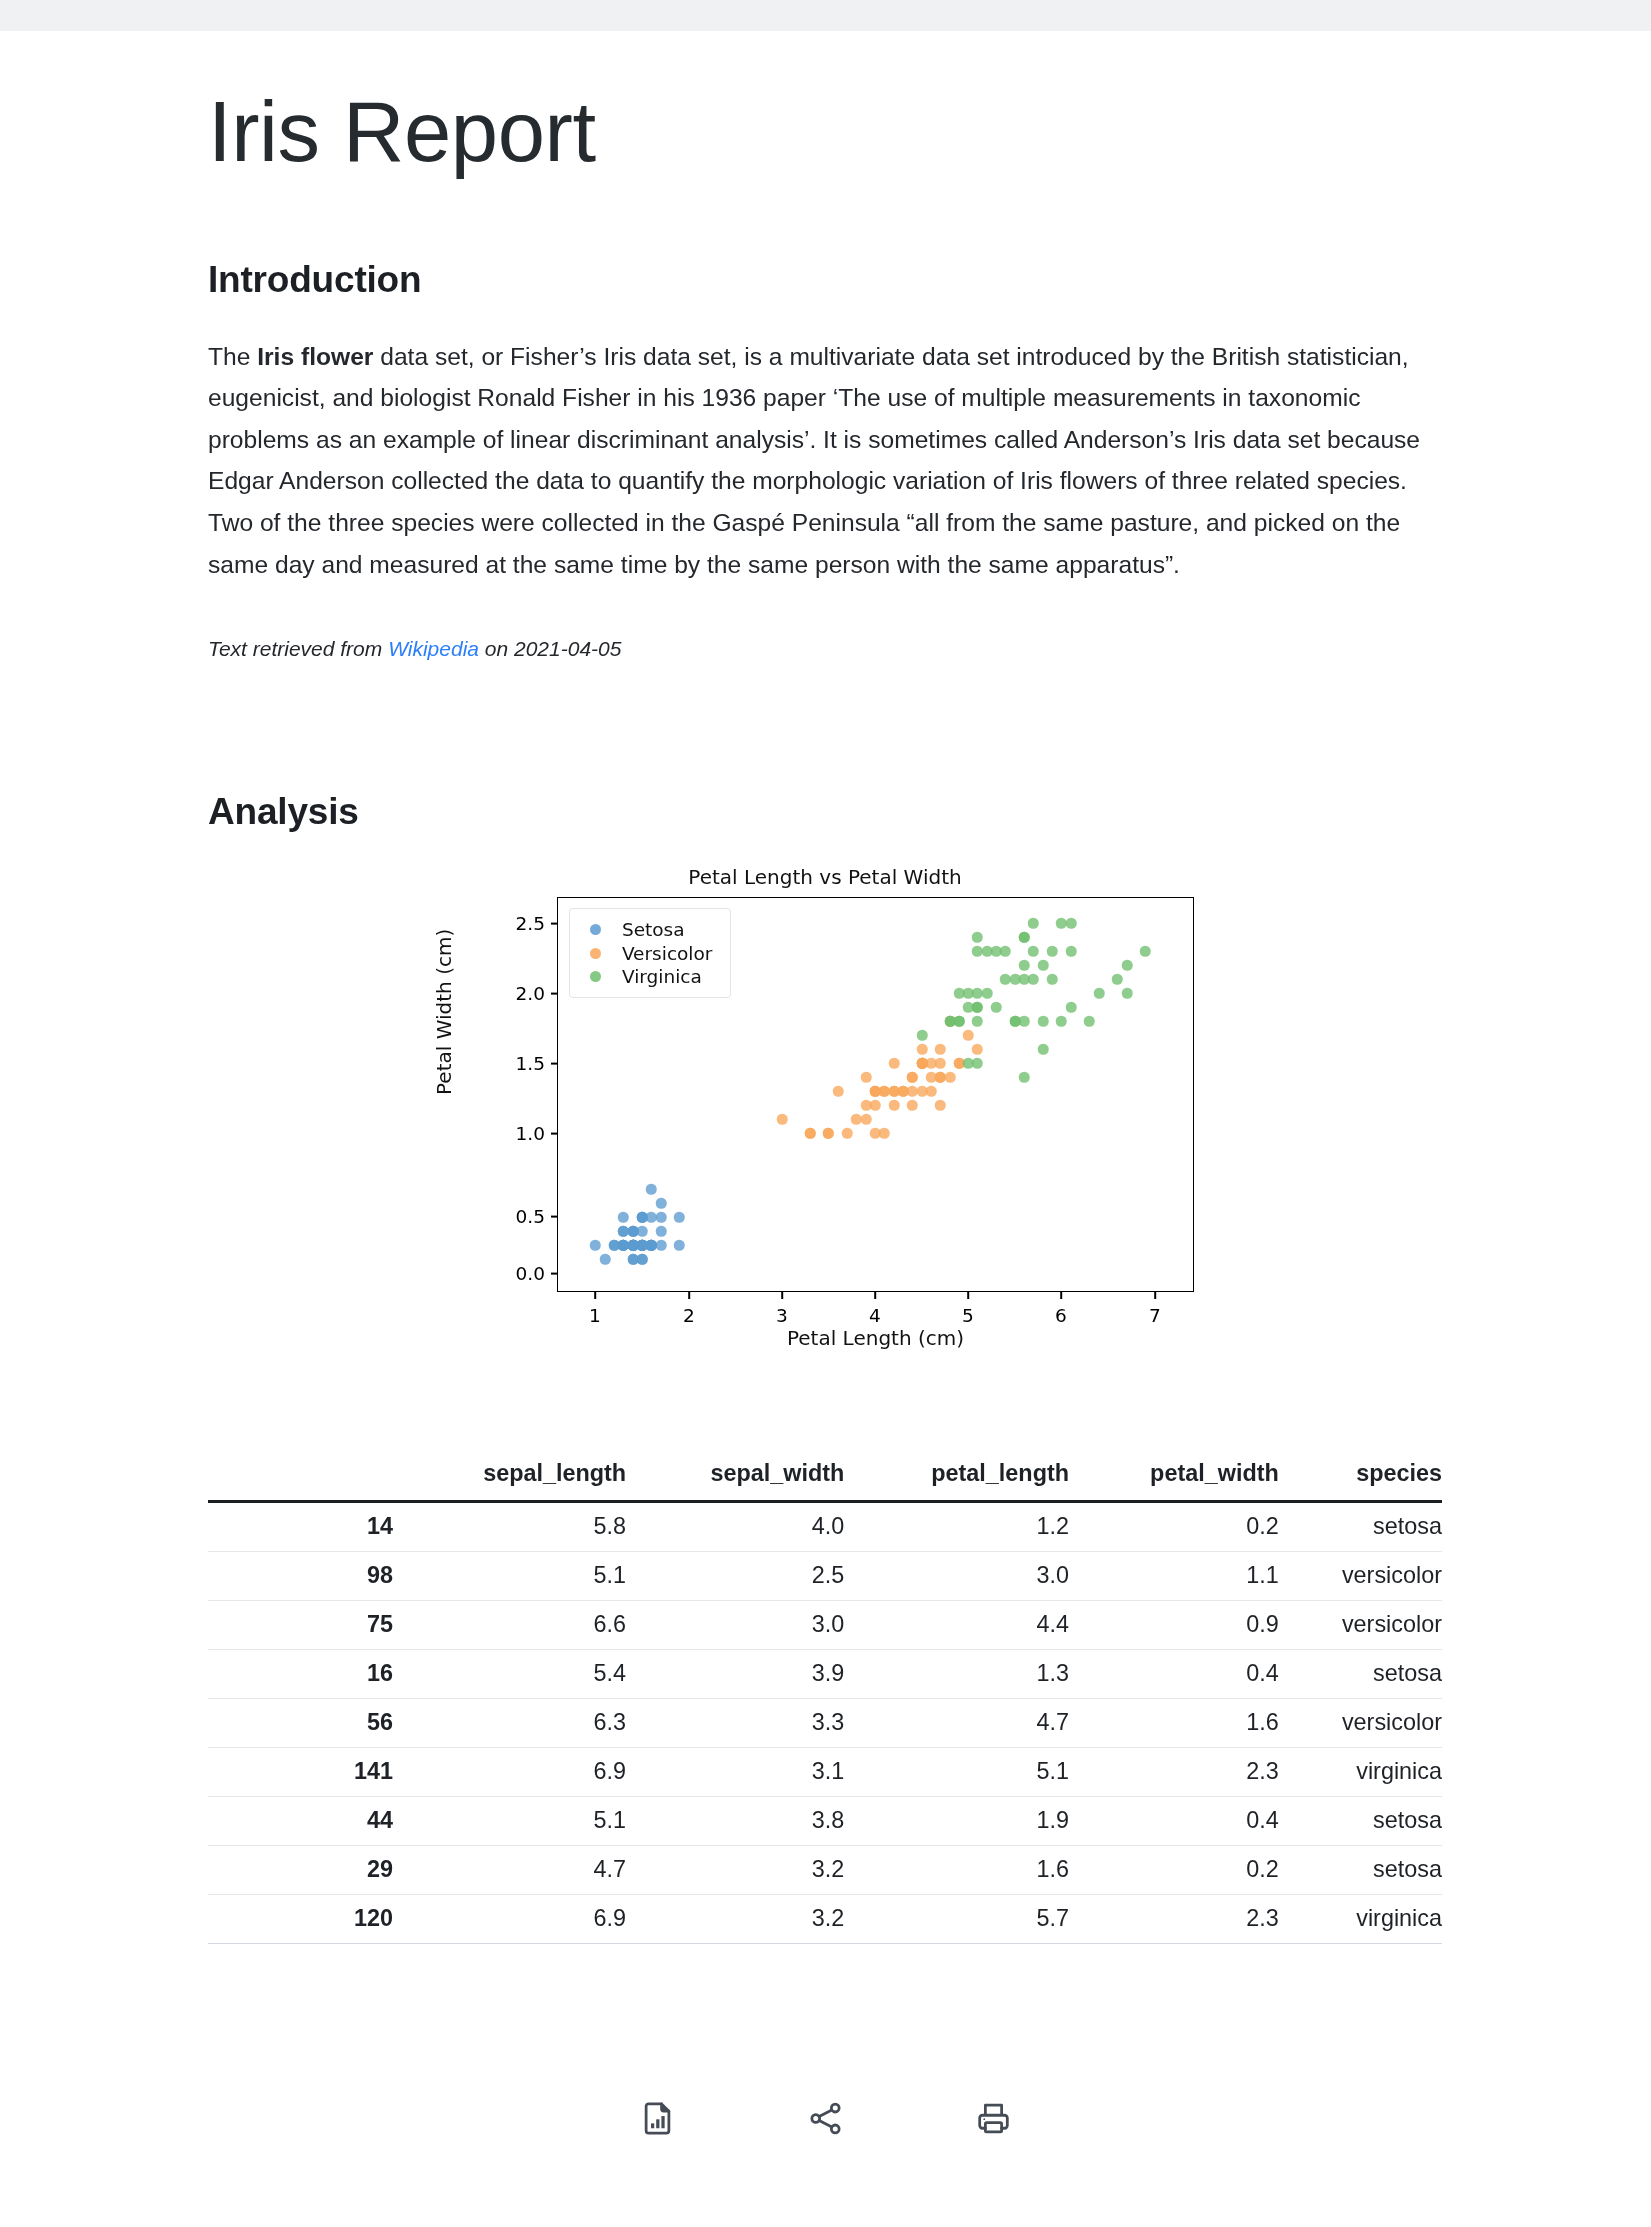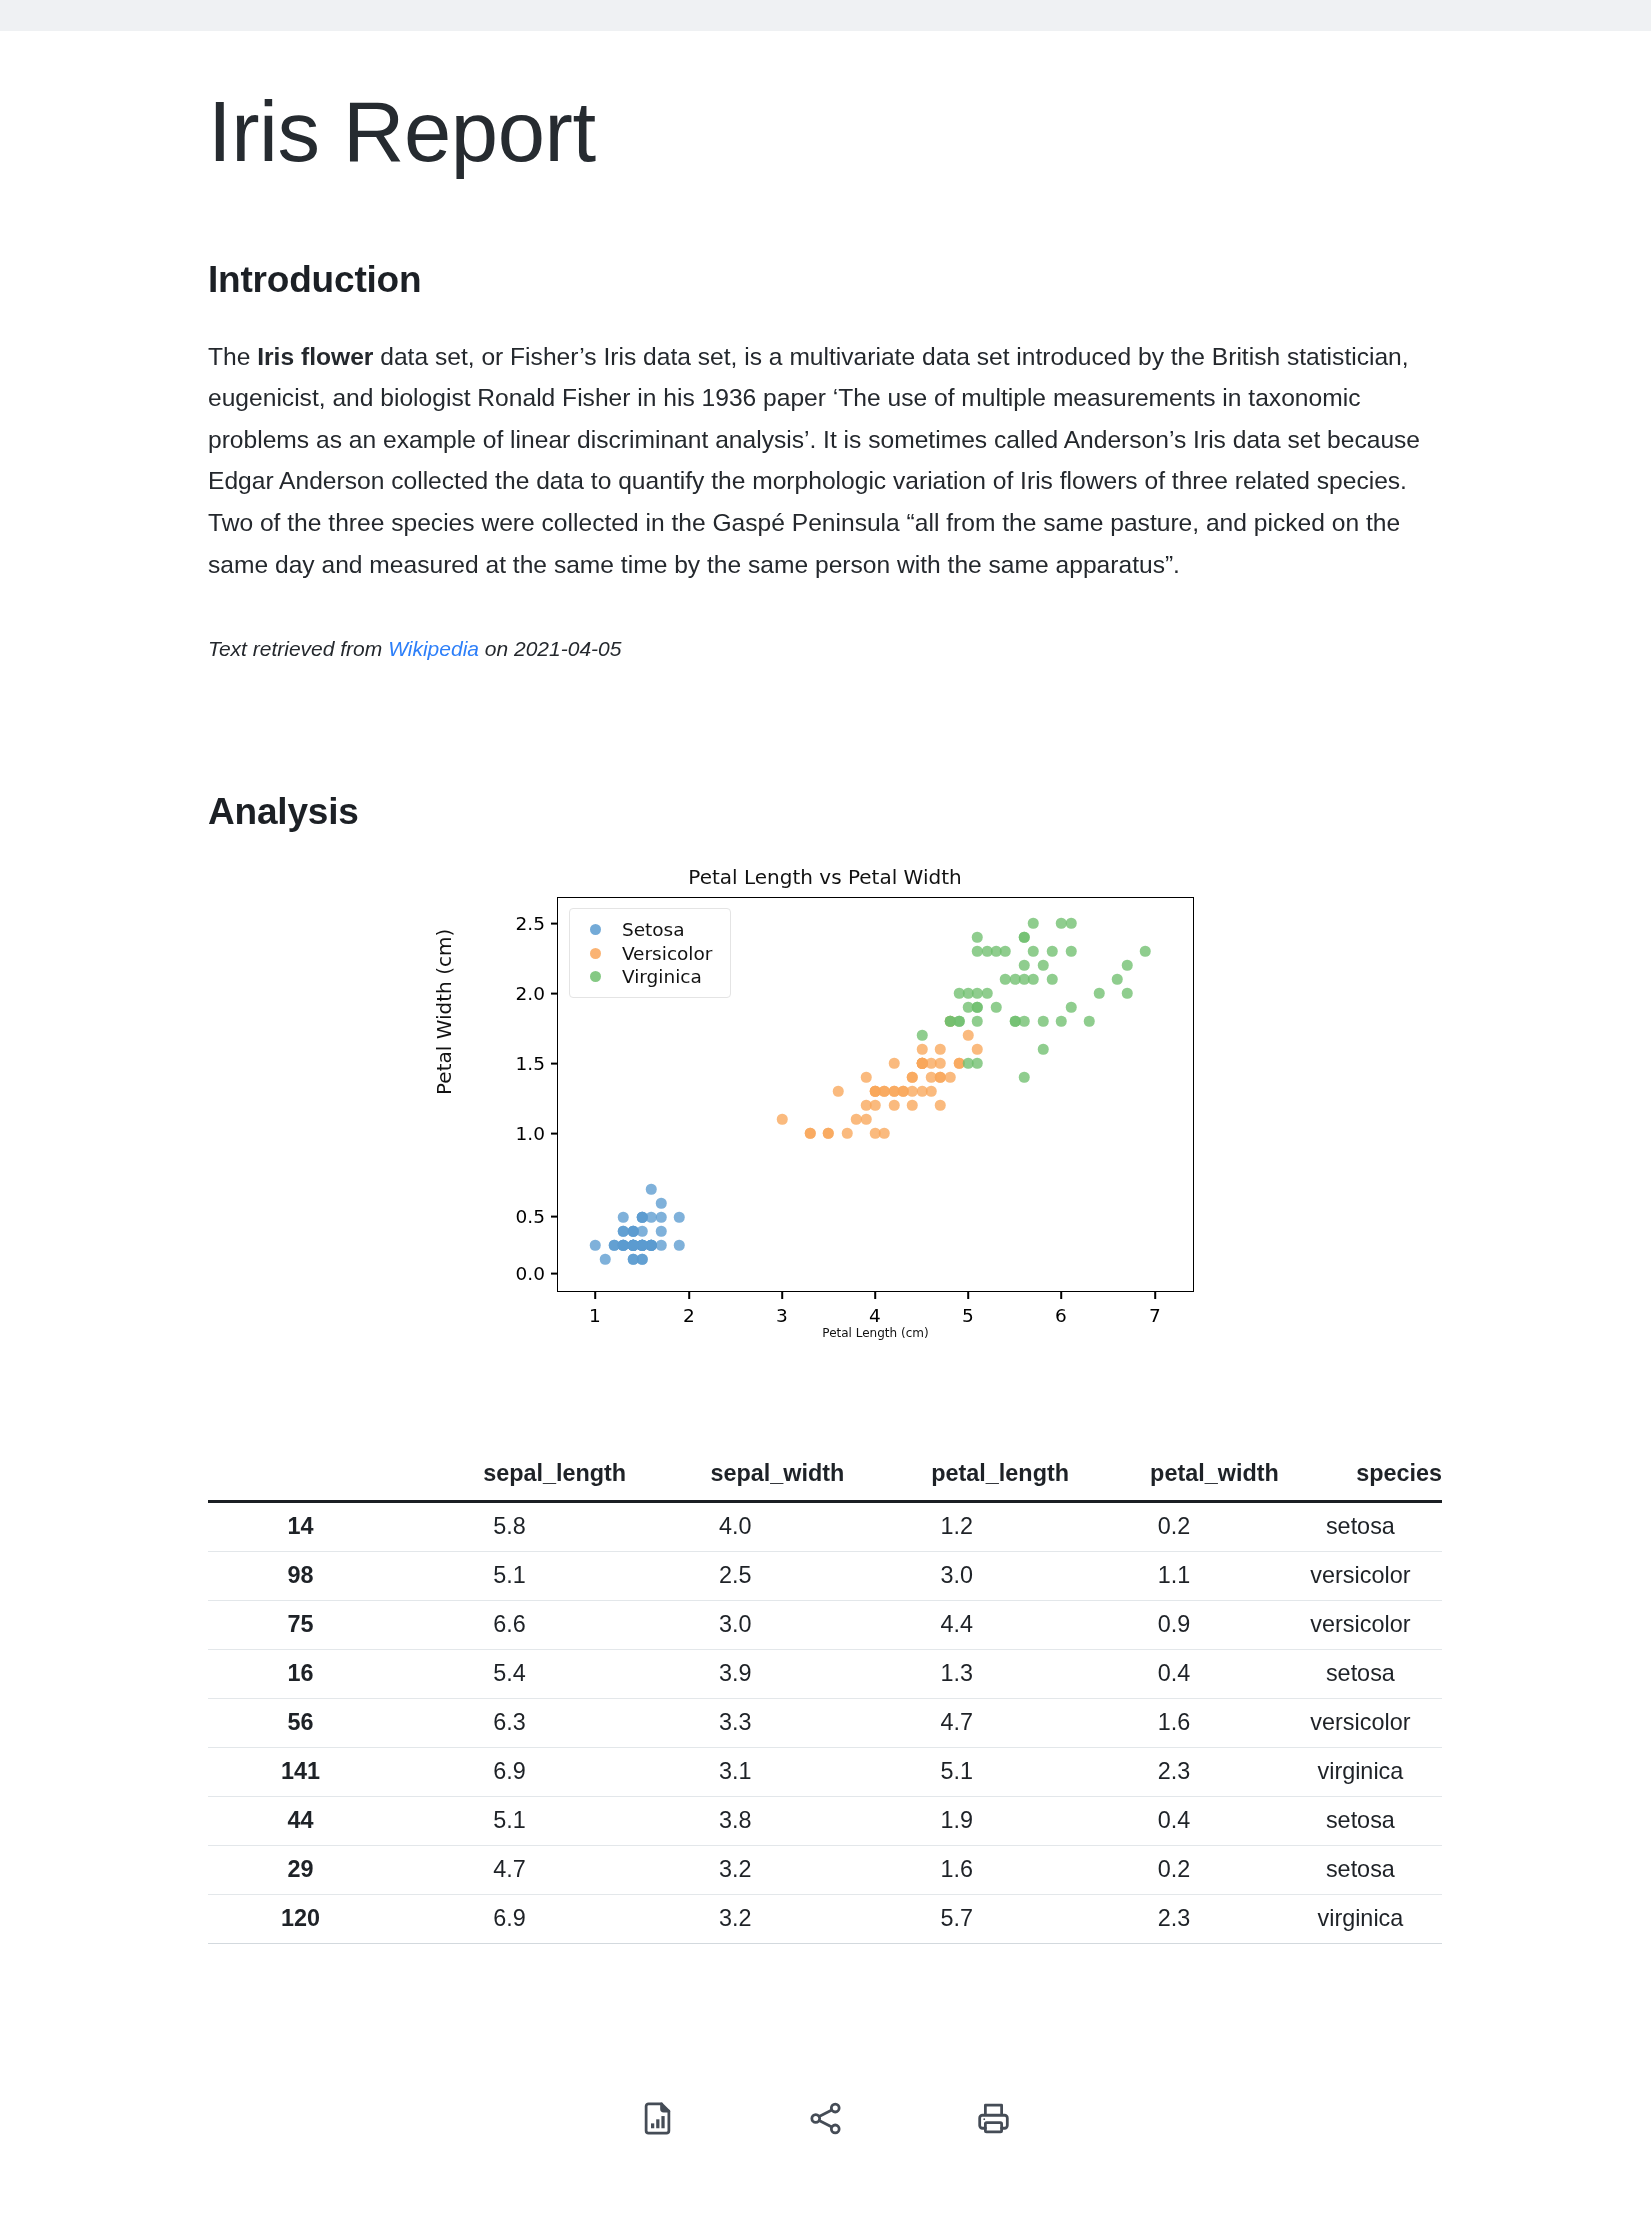--- a/index.html
+++ b/index.html
@@ -138,21 +138,21 @@
     height: 7.3px;
     background: #000;
     transform: translateX(-50%);
   }
   .xlabel {
     position: absolute;
     left: 119px;
     width: 637px;
     top: 461px;
     text-align: center;
-    font-size: 12px;
+    font-size: 20px;
     color: #121212;
     font-family: "DejaVu Sans", sans-serif;
   }
   .ylabel {
     position: absolute;
     left: -6.5px;
     top: 230px;
     transform: rotate(-90deg);
     transform-origin: left top;
     font-size: 20px;
@@ -202,21 +202,21 @@
     font-weight: 400;
     color: #1e2227;
     white-space: nowrap;
   }
   table.data thead th {
     font-weight: 700;
     padding-bottom: 13px;
     border-bottom: 3.2px solid #1b1f23;
   }
   table.data thead th.idx { border-bottom: 3.2px solid #1b1f23; }
-  table.data tbody td { border-bottom: 1.6px solid #e3e7ea; text-align: center; }
+  table.data tbody td { border-bottom: 1.6px solid #e3e7ea; }
   table.data tbody tr:last-child td { border-bottom: 1.6px solid #d3d9de; }
   table.data td.idx, table.data th.idx { font-weight: 700; width: 185px; }
 
   
   .footer {
     margin-top: 152px;
     display: flex;
     justify-content: center;
     gap: 123px;
     align-items: center;

